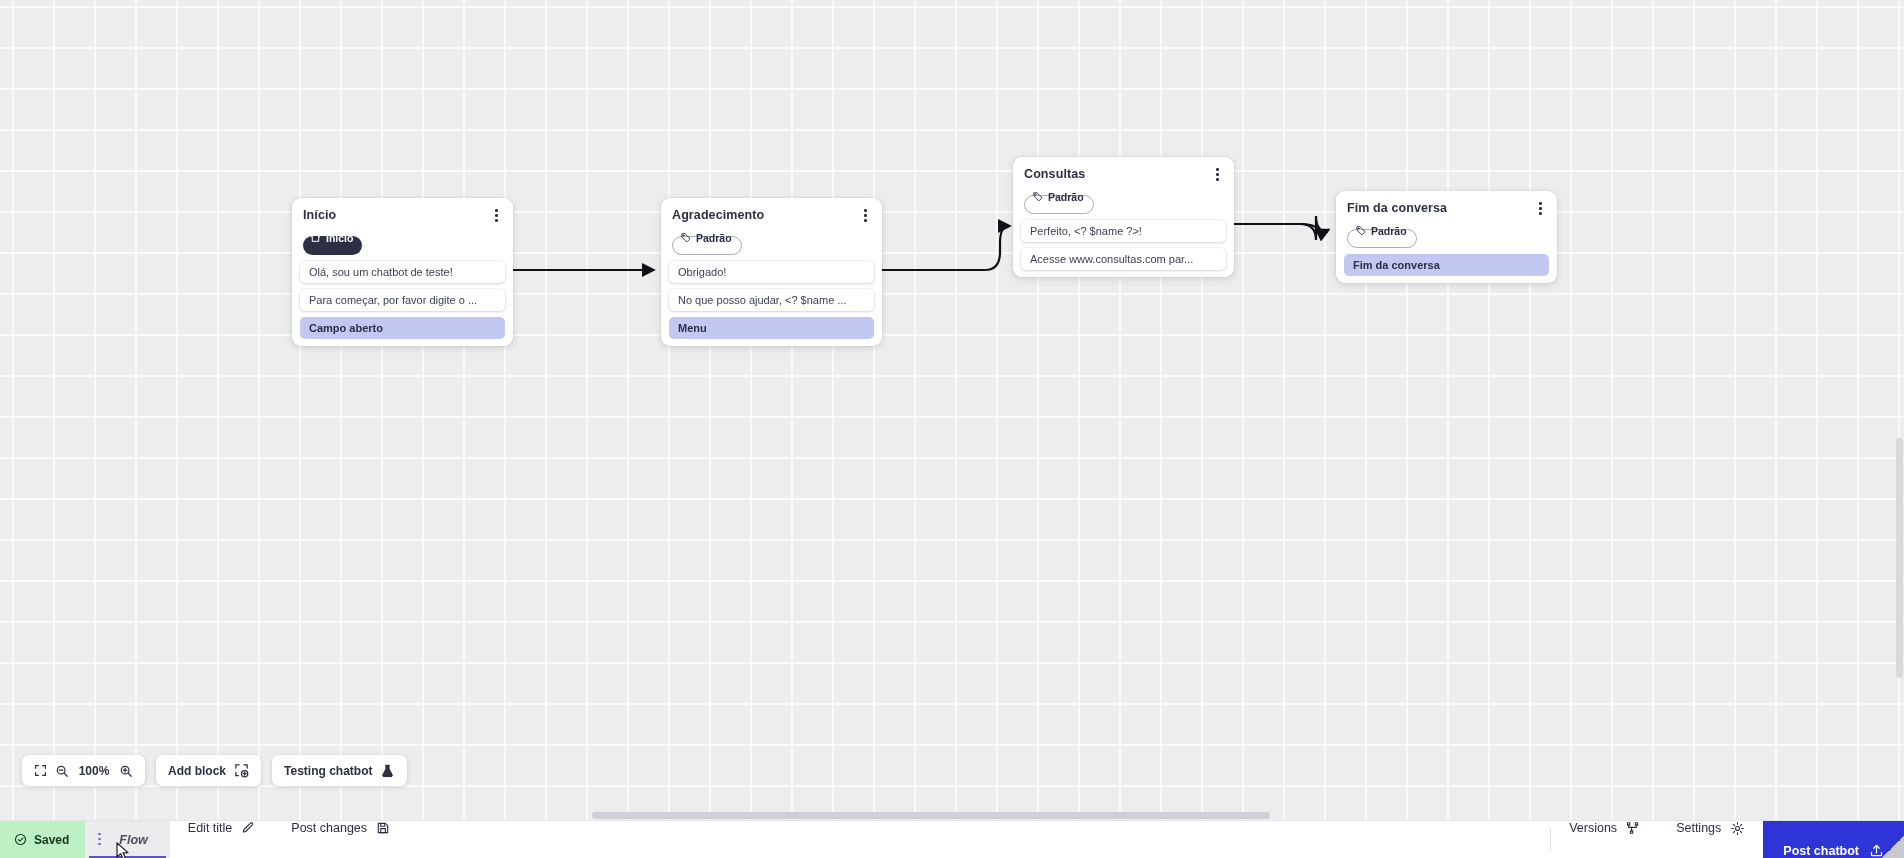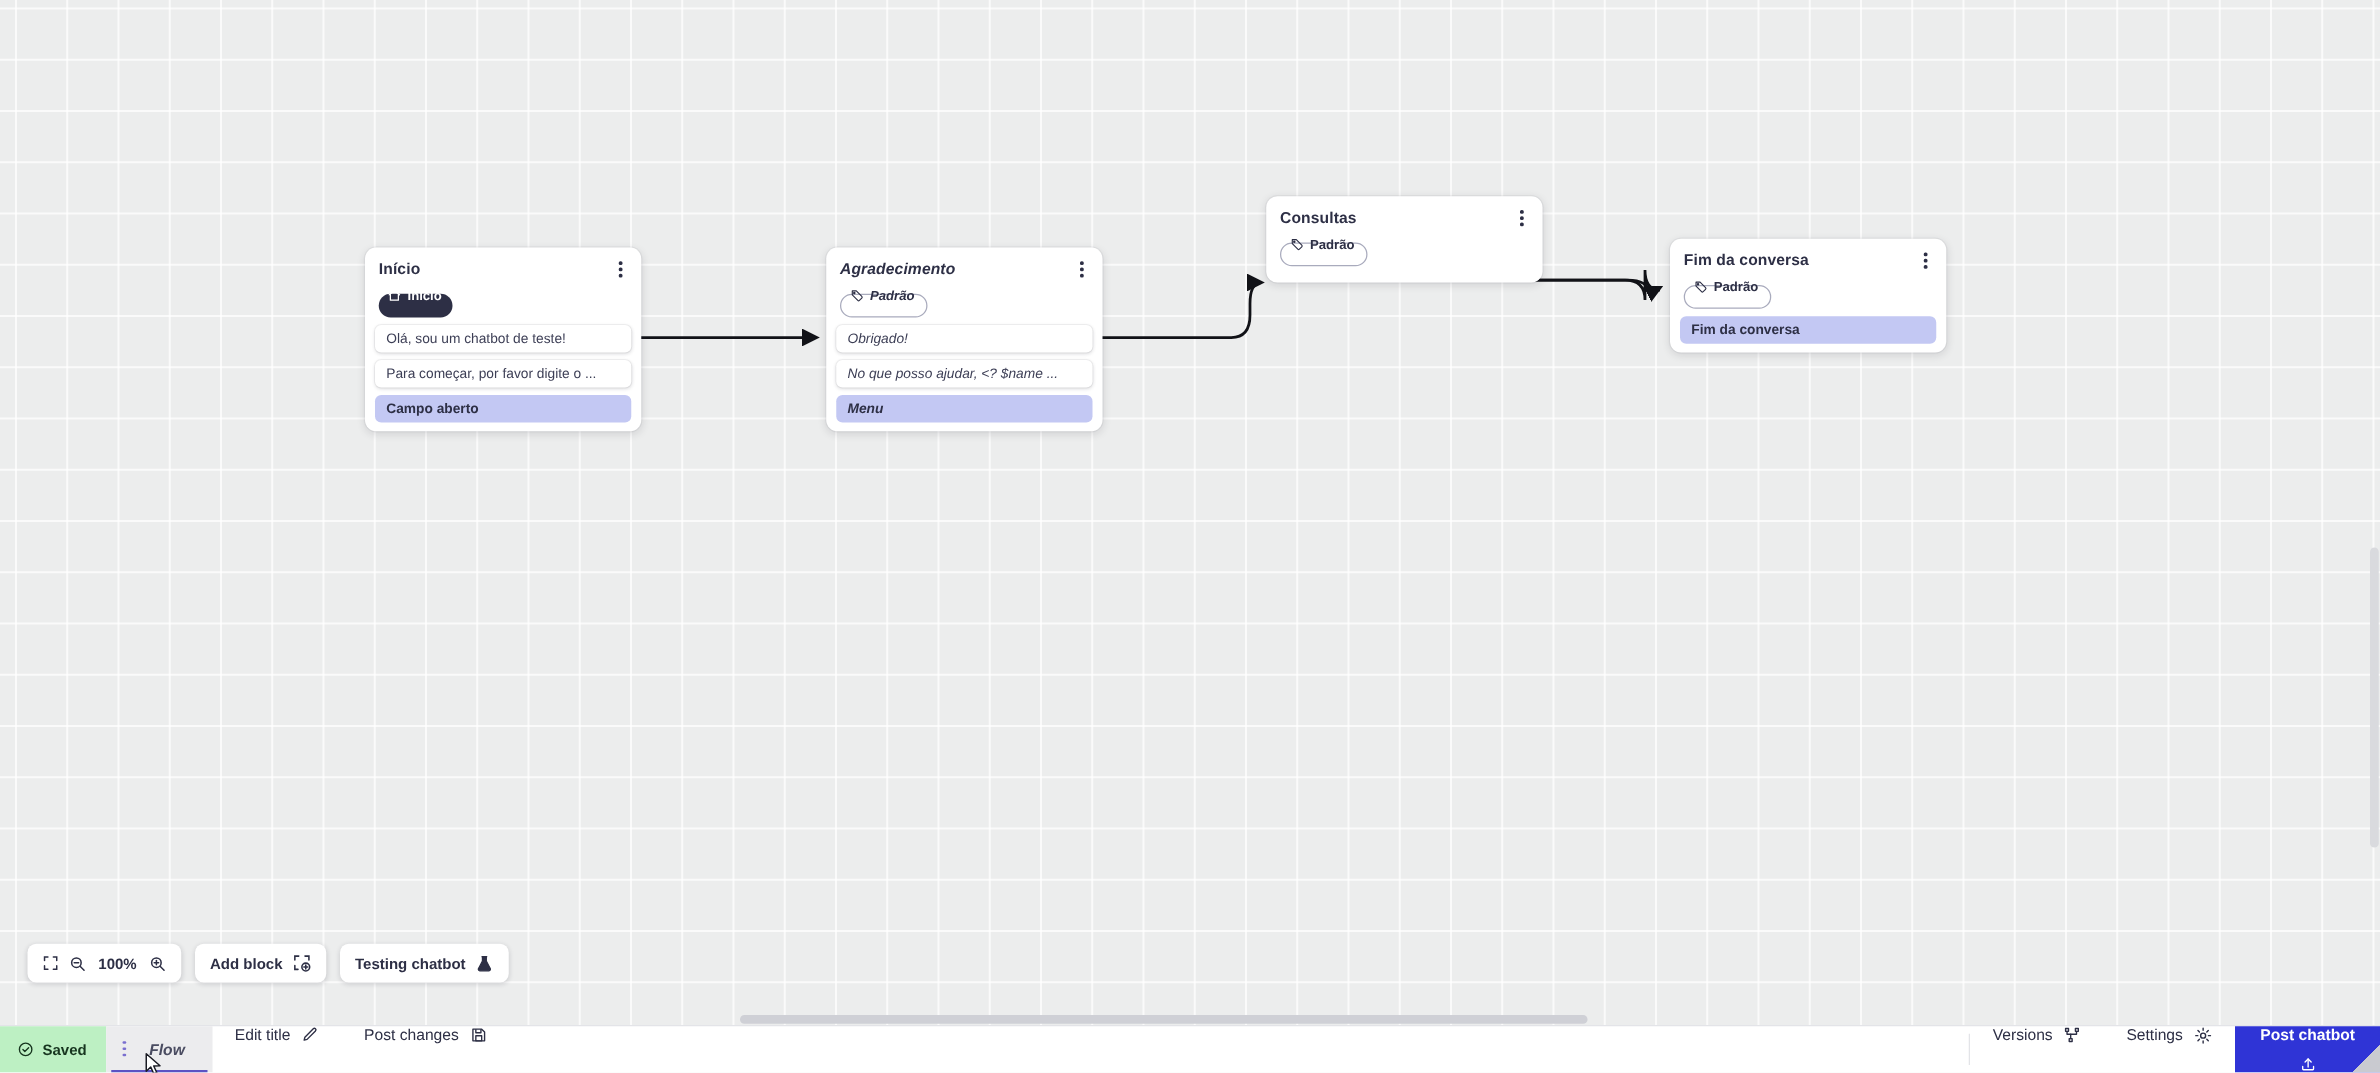--- a/index.html
+++ b/index.html
@@ -75,21 +75,21 @@
   .row.msg {
     background: #ffffff;
     box-shadow: 0 1px 3px rgba(32,33,48,.16), 0 0 0 .8px rgba(32,33,48,.05);
   }
   .row.action {
     background: #c3c8f3; color: #2d2f45; font-weight: 700;
   }
 
   
   #node-inicio       { left: 292px; top: 198px; }
-  #node-agradecimento{ left: 661px; top: 198px; font-style: italic; }
+  #node-agradecimento{ left: 661px; top: 198px; }
   #node-consultas    { left: 1013px; top: 157px; }
   #node-fim          { left: 1336px; top: 191px; }
 
   
   .float-bar {
     position: absolute; bottom: 34px; left: 22px;
     display: flex; align-items: center; gap: 11px;
   }
   .pill {
     display: flex; align-items: center; gap: 8px;
@@ -143,24 +143,24 @@
     height: 2.2px; background: #5b53c4;
   }
   .bar-item {
     display: flex; align-items: flex-start; gap: 9px;
     padding: 0 18px; font-size: 12.5px; color: #2d2f45; font-weight: 400;
     cursor: pointer; white-space: nowrap;
   }
   .spacer { flex: 1 1 auto; }
   .bar-sep { width: 1px; background: #e3e4e8; margin: 6px 0; }
   #post-chatbot {
-    display: flex; align-items: center; gap: 10px;
+    display: flex; align-items: flex-end; gap: 10px;
     padding: 0 20px; background: #2f34d6; color: #ffffff;
     font-size: 12.5px; font-weight: 700; cursor: pointer;
-    position: relative; overflow: hidden; flex-direction: column;
+    position: relative; overflow: hidden;
   }
   #resize-grip {
     position: absolute; right: 0; bottom: 0; width: 22px; height: 22px;
     background: linear-gradient(135deg, transparent 0 50%, #c9cad0 50% 100%);
   }
   
   #cursor { position: absolute; left: 116px; top: 842px; width: 16px; height: 20px; }
 </style>
 </head>
 <body>
@@ -245,20 +245,24 @@
           </div>
       </div>
       <div class="badge-wrap">
         <span class="badge std">
           <svg width="11" height="11" viewBox="0 0 24 24" fill="none" stroke="#2d2f45" stroke-width="2" stroke-linecap="round" stroke-linejoin="round">
             <path d="M20.6 13.4 11 3.8H4v7l9.6 9.6a2 2 0 0 0 2.8 0l4.2-4.2a2 2 0 0 0 0-2.8z"></path>
             <circle cx="7.5" cy="7.5" r="1.2"></circle>
           </svg>
           <span>Padrão</span>
         </span>
+      </div>
+      <div class="rows">
+        <div class="row msg">Perfeito, &lt;? $name ?&gt;!</div>
+        <div class="row msg">Acesse www.consultas.com par...</div>
       </div>
     </div>
 
     <div class="node" id="node-fim">
       <div class="node-head">
         <div class="node-title">Fim da conversa</div>
         <div class="kebab">
             <i></i>
             <i></i>
             <i></i>

